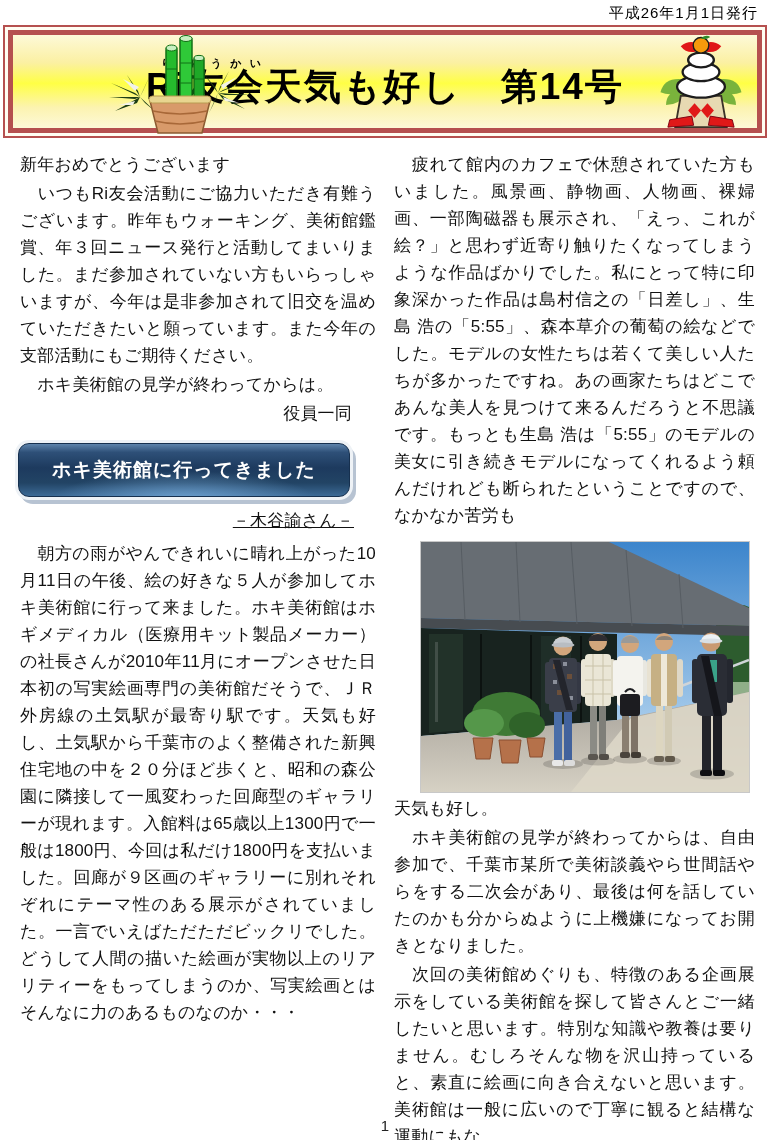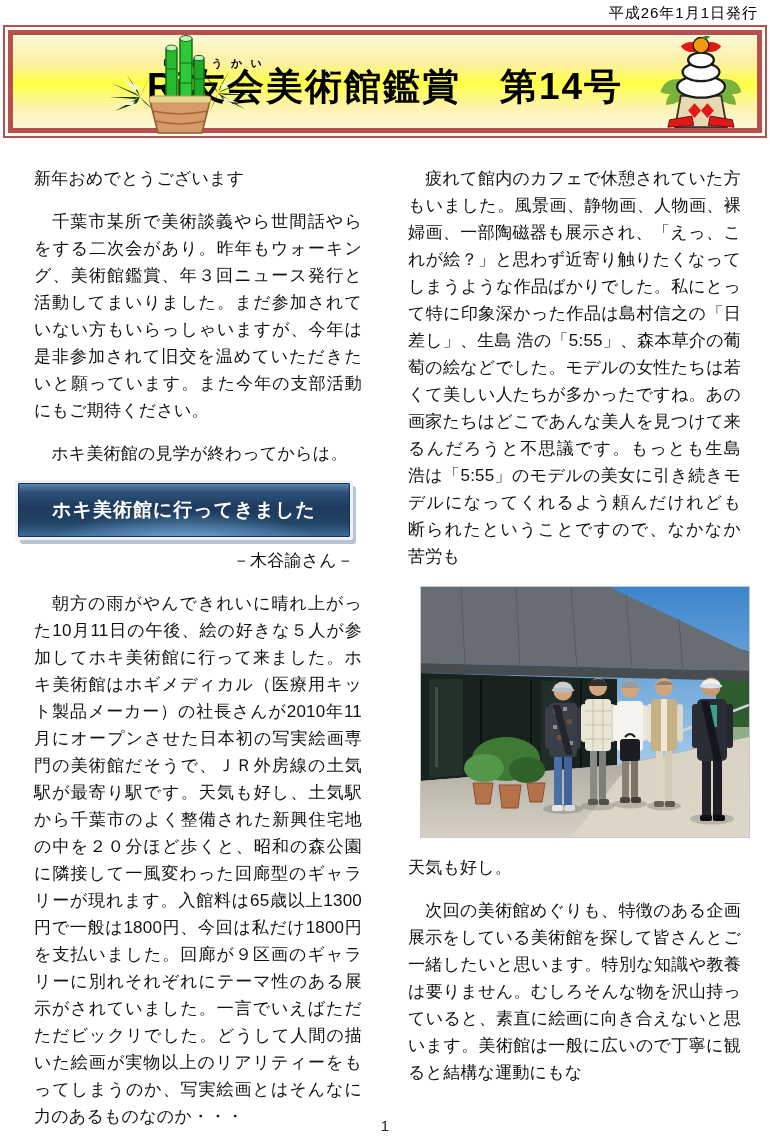--- a/index.html
+++ b/index.html
@@ -26,28 +26,28 @@
     font-size:37px;font-weight:bold;color:#000;letter-spacing:2px;line-height:1;
     padding-top:6px;white-space:nowrap;
   }
   .title-wrap ruby rt{font-size:11px;font-weight:bold;letter-spacing:0;}
   
   .columns{display:flex;gap:14px;padding:11px 13px 0 18px;box-sizing:border-box;}
   .col{box-sizing:border-box;}
   .col.left{width:360px;}
   .col.right{width:365px;}
   .col p{
-    margin:16px;font-size:17px;line-height:27px;text-align:justify;
+    margin:2px;font-size:17px;line-height:27px;text-align:justify;
     text-justify:inter-ideograph;letter-spacing:0.2px;
   }
   .right-align{text-align:right !important;padding-right:24px;}
-  .author{margin:10px 0 6px 0 !important;}
+  .author{margin:10px 0 6px 0 !important;text-decoration:underline;}
   
   .section-button{
-    margin-top:16px;width:330px;height:52px;border-radius:1px;
+    margin-top:16px;width:330px;height:52px;border-radius:11px;
     background:
       radial-gradient(ellipse 65% 90% at 50% 108%,rgba(125,178,226,0.75),rgba(125,178,226,0) 62%),
       linear-gradient(180deg,#5d83ab 0%,#2e5078 16%,#1d3a5e 46%,#224465 75%,#3c6varies 0,#3c6a96 100%);
     background:
       radial-gradient(ellipse 65% 90% at 50% 108%,rgba(125,178,226,0.75),rgba(125,178,226,0) 62%),
       linear-gradient(180deg,#5d83ab 0%,#2e5078 16%,#1d3a5e 46%,#224465 75%,#3c6a96 100%);
     border:1px solid #16304f;
     box-shadow:0 0 0 3px #eef2f6,4px 5px 0 2px #b7c3d2;
     display:flex;align-items:center;justify-content:center;
     color:#fff;font-size:19px;font-weight:bold;letter-spacing:1px;
@@ -113,21 +113,21 @@
           <path d="M45,66 L105,66 L97,98 L53,98 Z" fill="#d89a6a" stroke="#8a5a30" stroke-width="1.5"></path>
           <g stroke="#a86838" stroke-width="1.5" fill="none">
             <path d="M48,76 Q75,82 102,76"></path>
               <path d="M50,86 Q75,92 100,86"></path>
           </g>
           <rect x="44" y="61" width="62" height="7" rx="3.5" fill="#e8d58f" stroke="#b89a50"></rect>
         </svg>
       </span>
 
       <div class="title-wrap">
-        <ruby><span>Ri</span><rt>り</rt></ruby><ruby><span>友</span><rt>ゆう</rt></ruby><ruby><span>会</span><rt>かい</rt></ruby><span>美術館鑑賞　第14号</span>
+        <ruby><span>Ri</span><rt>り</rt></ruby><ruby><span>友</span><rt>ゆう</rt></ruby><ruby><span>会</span><rt>かい</rt></ruby><span>天気も好し　第14号</span>
       </div>
 
       <span class="deco right">
         <svg width="92" height="104" viewBox="0 0 100 112">
           <g fill="#7ab33c">
             <path d="M30,52 Q10,50 6,66 Q20,72 32,62 Z"></path>
             <path d="M28,62 Q12,66 12,80 Q26,80 34,68 Z"></path>
             <path d="M70,52 Q90,50 94,66 Q80,72 68,62 Z"></path>
             <path d="M72,62 Q88,66 88,80 Q74,80 66,68 Z"></path>
           </g>
@@ -146,22 +146,23 @@
         </svg>
       </span>
 
     </div>
   </div>
 
   <div class="columns">
 
     <div class="col left">
       <p>新年おめでとうございます</p>
-      <p>　千葉市某所で美術談義やら世間話やらをする二次会があり。昨年もウォーキング、美術館鑑賞、年３回ニュース発行と活動してまいりました。まだ参加されていない方もいらっしゃいますが、今年は是非参加されて旧交を温めていただきたいと願っています。また今年の支部活動にもご期待ください。</p>
+      <p>　いつもRi友会活動にご協力いただき有難うございます。昨年もウォーキング、美術館鑑賞、年３回ニュース発行と活動してまいりました。まだ参加されていない方もいらっしゃいますが、今年は是非参加されて旧交を温めていただきたいと願っています。また今年の支部活動にもご期待ください。</p>
       <p>　ホキ美術館の見学が終わってからは。</p>
+      <p class="right-align">役員一同</p>
 
       <div class="section-button">
         <span>ホキ美術館に行ってきました</span>
       </div>
 
       <p class="right-align author">－木谷諭さん－</p>
       <p>　朝方の雨がやんできれいに晴れ上がった10月11日の午後、絵の好きな５人が参加してホキ美術館に行って来ました。ホキ美術館はホギメディカル（医療用キット製品メーカー）の社長さんが2010年11月にオープンさせた日本初の写実絵画専門の美術館だそうで、ＪＲ外房線の土気駅が最寄り駅です。天気も好し、土気駅から千葉市のよく整備された新興住宅地の中を２０分ほど歩くと、昭和の森公園に隣接して一風変わった回廊型のギャラリーが現れます。入館料は65歳以上1300円で一般は1800円、今回は私だけ1800円を支払いました。回廊が９区画のギャラリーに別れそれぞれにテーマ性のある展示がされていました。一言でいえばただただビックリでした。どうして人間の描いた絵画が実物以上のリアリティーをもってしまうのか、写実絵画とはそんなに力のあるものなのか・・・</p>
     </div>
 
     <div class="col right">
@@ -299,20 +300,21 @@
             <rect x="286" y="118" width="10" height="22" fill="#3aa389"></rect>
             <polygon points="280,114 288,114 301,174 293,174" fill="#15161b"></polygon>
             <circle cx="290" cy="100" r="9.5" fill="#c99a72"></circle>
             <path d="M280,99 a10,7 0 0 1 20,0 z" fill="#edf1f4"></path>
             <ellipse cx="290" cy="99" rx="11.5" ry="2.5" fill="#d9dfe4"></ellipse>
           </g>
         </svg>
       </div>
 
       <p>天気も好し。</p>
+      <p>　ホキ美術館の見学が終わってからは、自由参加で、千葉市某所で美術談義やら世間話やらをする二次会があり、最後は何を話していたのかも分からぬように上機嫌になってお開きとなりました。</p>
       <p>　次回の美術館めぐりも、特徴のある企画展示をしている美術館を探して皆さんとご一緒したいと思います。特別な知識や教養は要りません。むしろそんな物を沢山持っていると、素直に絵画に向き合えないと思います。美術館は一般に広いので丁寧に観ると結構な運動にもな</p>
     </div>
 
   </div>
 
   <div class="page-number">1</div>
 
 </div>
 
 </body></html>

